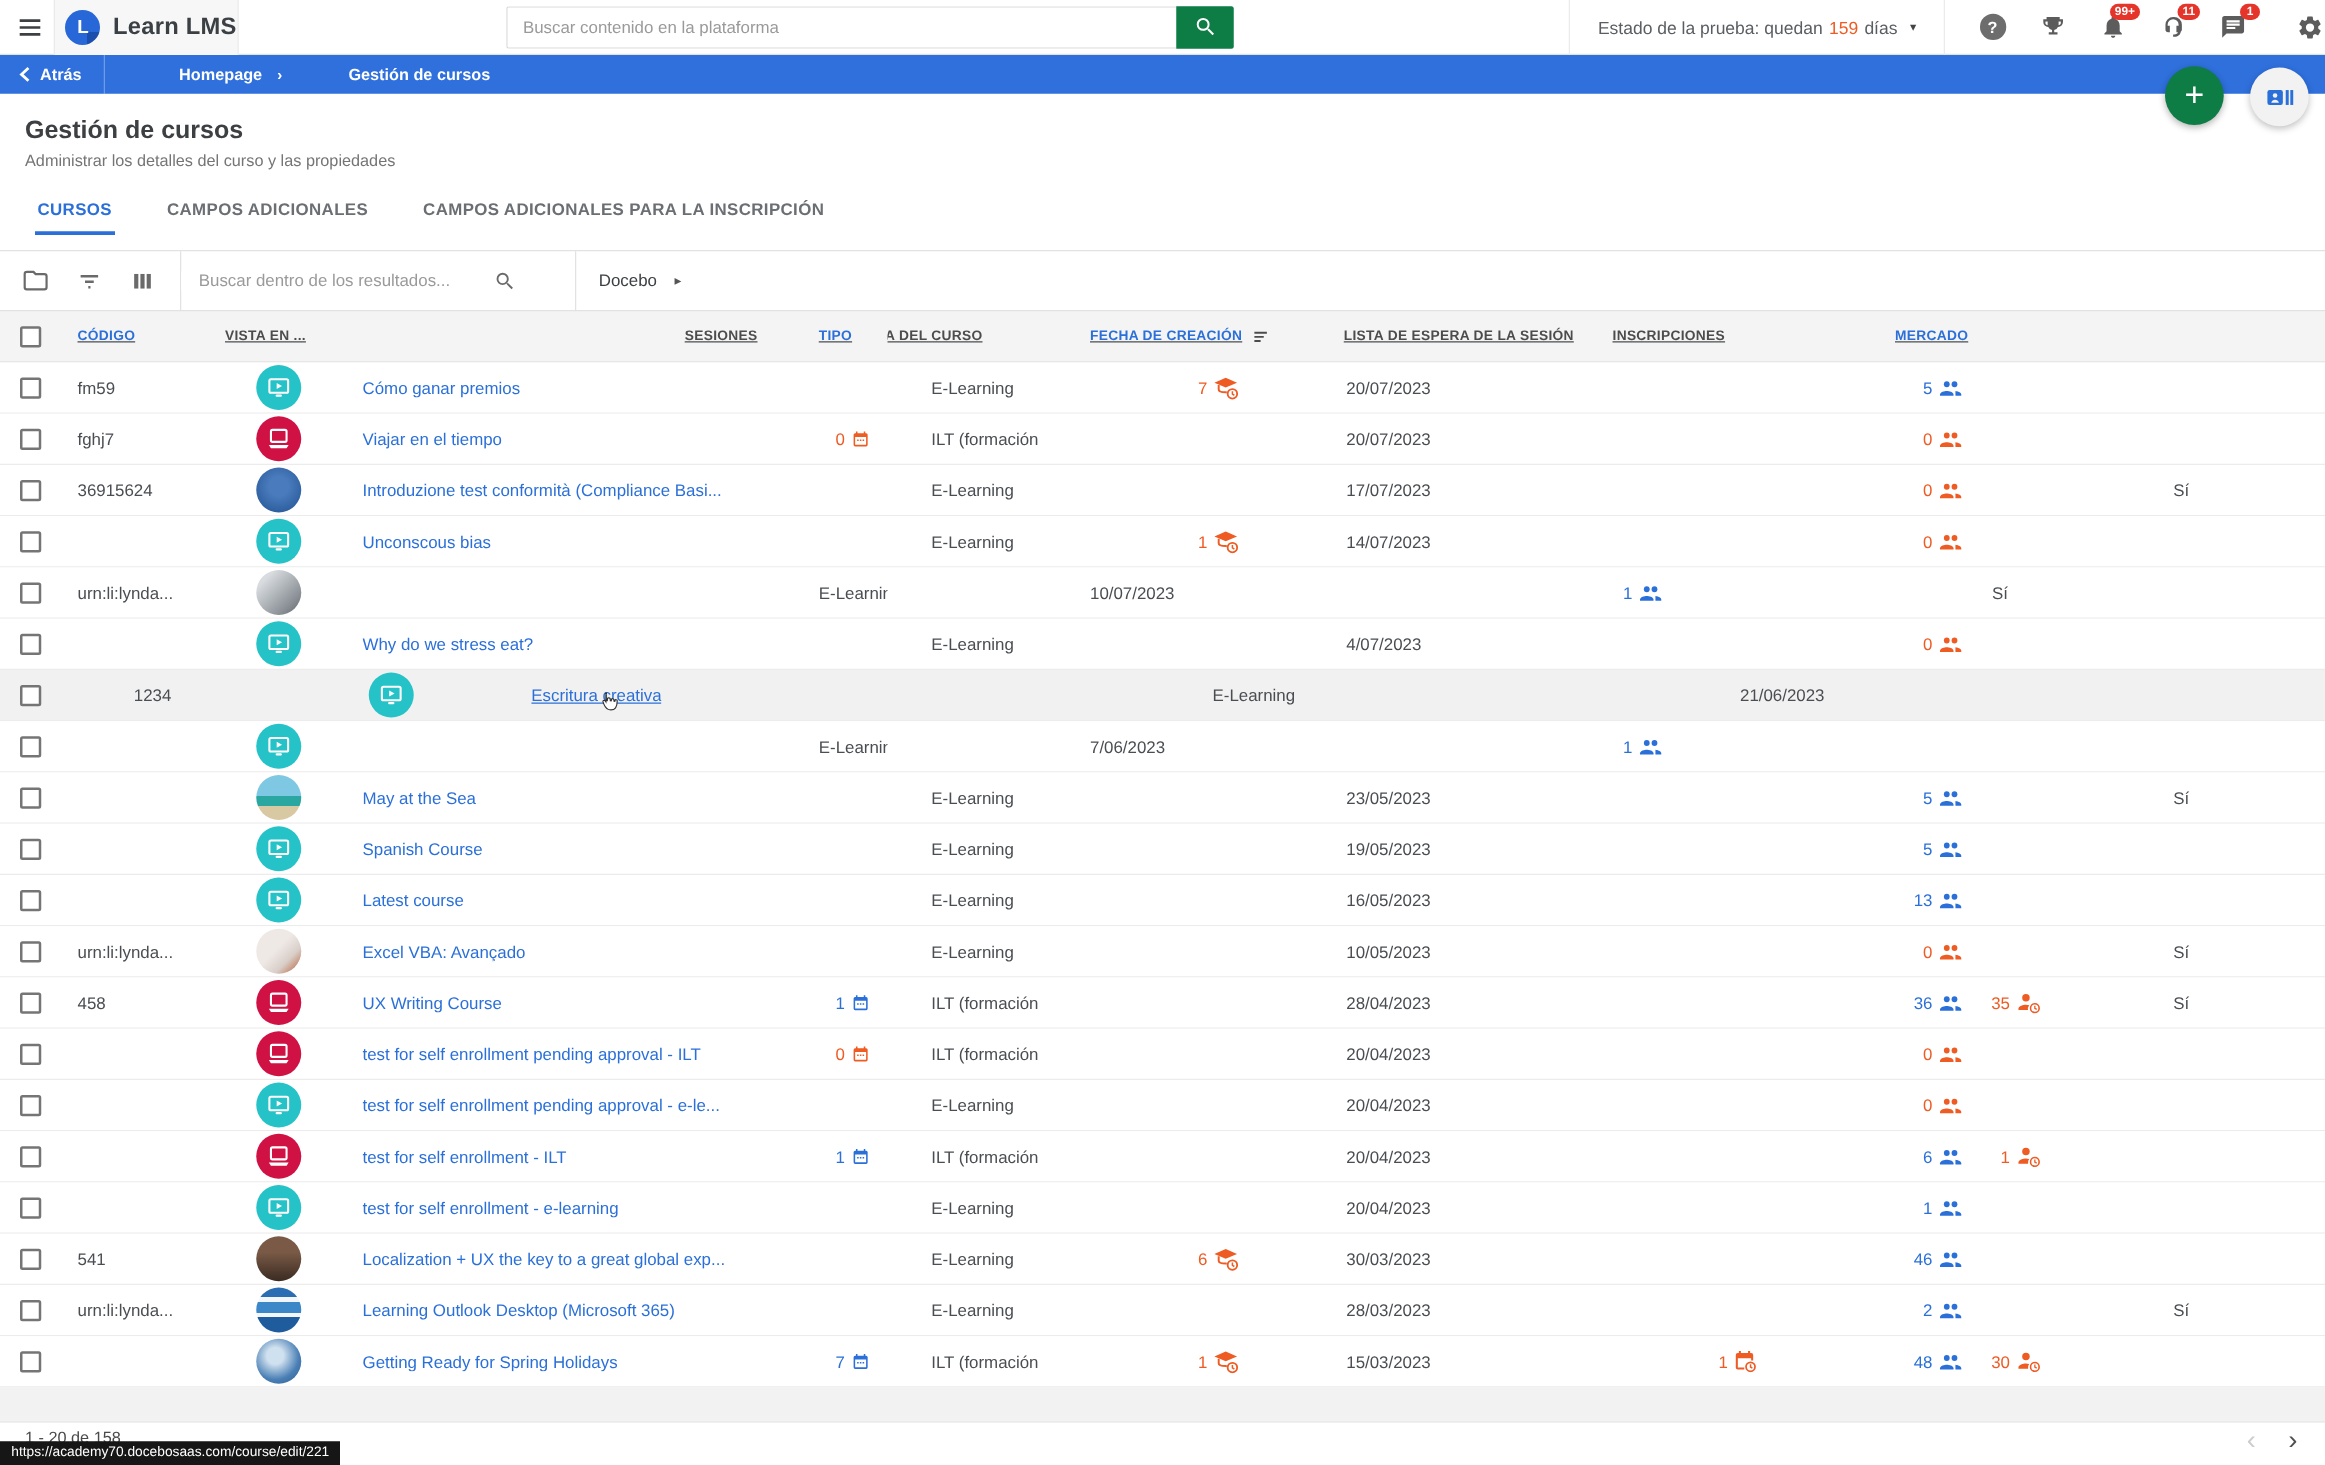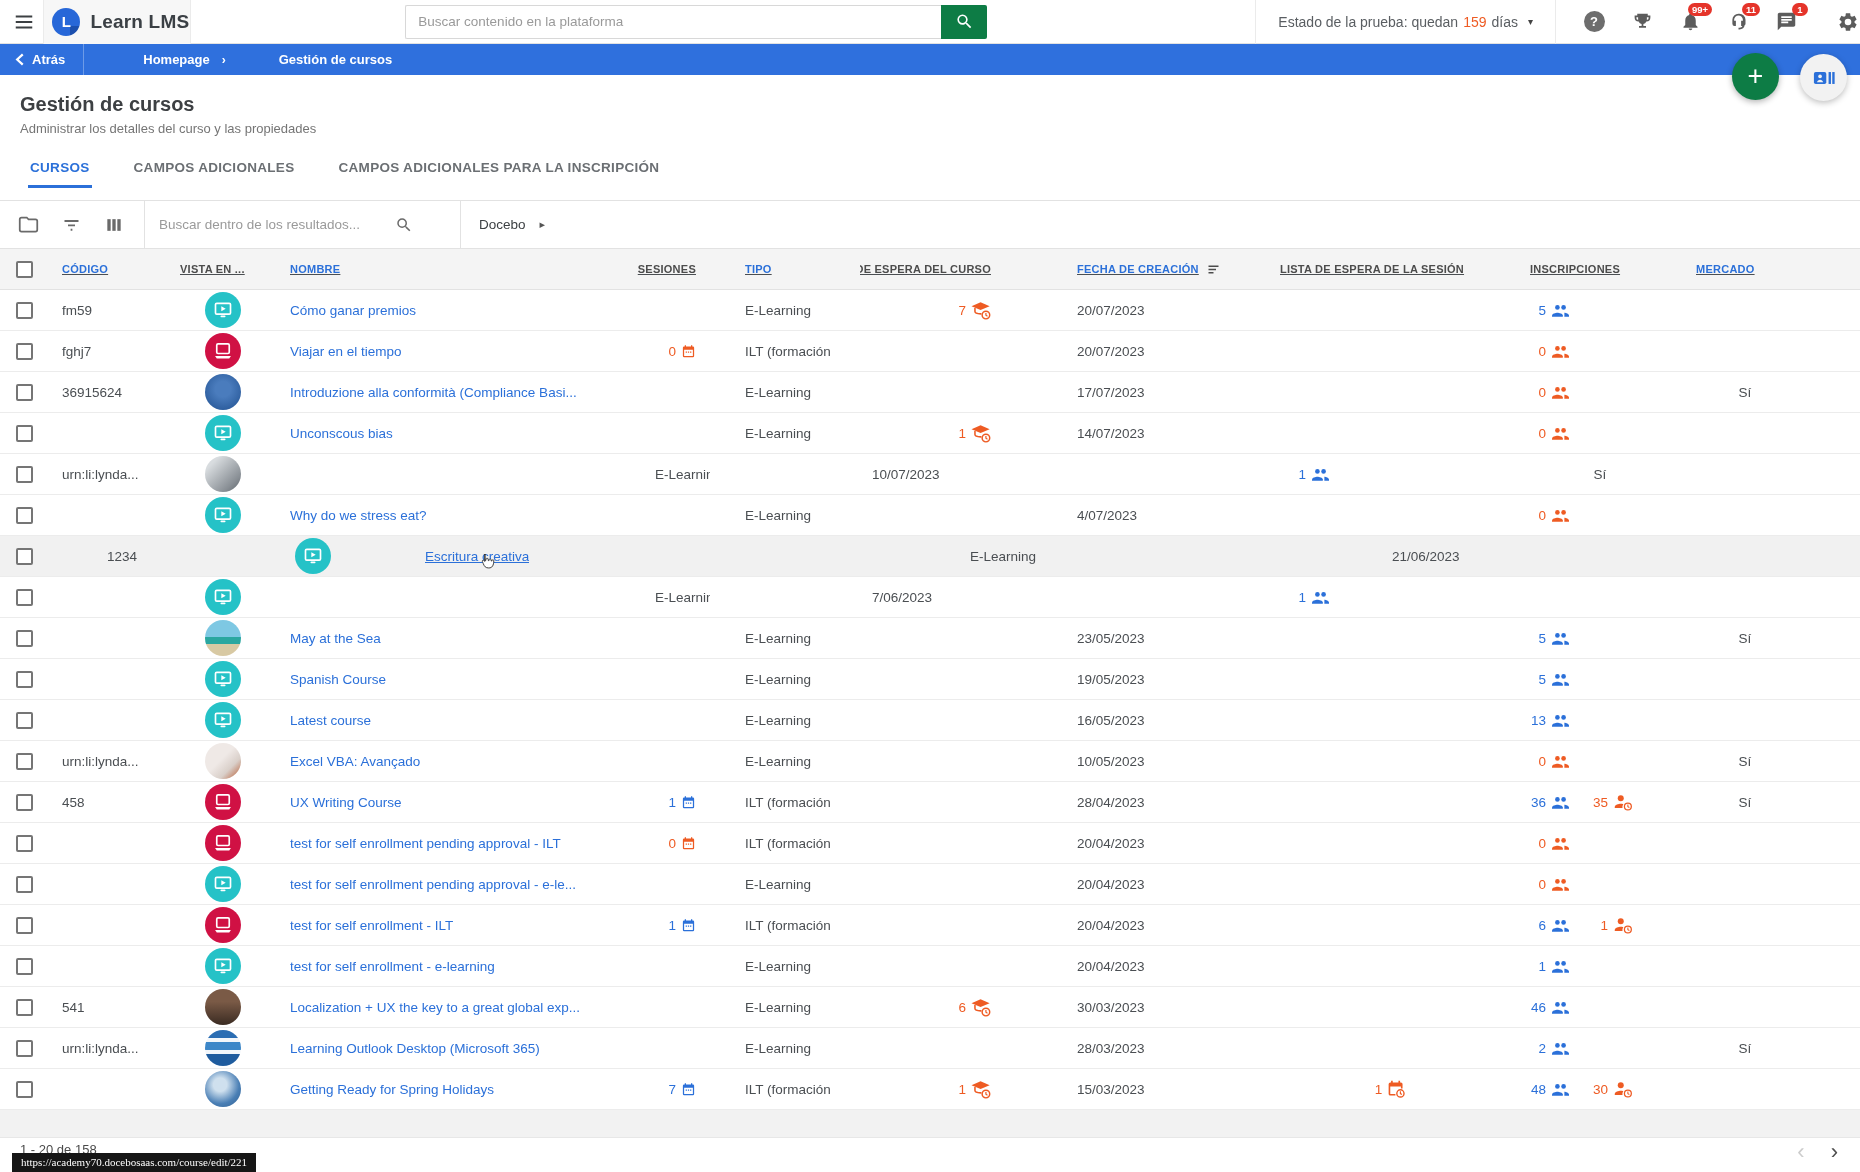--- a/index.html
+++ b/index.html
@@ -139,22 +139,22 @@
     cursor:pointer; letter-spacing:1px; }
 
   
   .post-strip { height:28px; background:#f2f2f2; border-bottom:1px solid #e7e7e7; }
   .pagefoot { position:relative; height:28px; }
   .range { position:absolute; left:20px; top:4px; font-size:13px; color:#4a4a4a; }
   .pager { position:absolute; right:22px; top:0; height:28px; display:flex; gap:26px; align-items:center; }
   .pg-btn { background:none; border:none; font-size:22px; line-height:1; cursor:pointer;
     font-family:"Liberation Sans", sans-serif; }
   .pg-prev { color:#cccccc; } .pg-next { color:#4f4f4f; }
-  .statusbar { position:absolute; left:12px; bottom:0; background:#161616; color:#fff;
-    font-size:11px; padding:3px 9px 4px; z-index:30; white-space:nowrap;font-family:Liberation Serif, serif; }
+  .statusbar { position:absolute; left:0; bottom:0; background:#161616; color:#fff;
+    font-size:11px; padding:3px 9px 4px; z-index:30; white-space:nowrap; }
 </style>
 </head>
 <body>
 
 <header class="topbar">
   <button class="hamburger">
     <svg width="22" height="22" viewBox="0 0 24 24">
         <path d="M3 6h18M3 12h18M3 18h18" stroke="currentColor" stroke-width="2.2" fill="none"></path>
       </svg>
   </button>
@@ -281,21 +281,20 @@
     </button>
   </div>
 
   <div class="grid" id="grid">
       <div class="grid-row thead">
         <div class="cell c-check">
           <span class="cb"></span>
         </div>
         <div class="cell th c-code sortable">CÓDIGO</div>
         <div class="cell th c-vista">VISTA EN ...</div>
-        <div class="cell th c-name sortable">NOMBRE</div>
         <div class="cell th c-ses">SESIONES</div>
         <div class="cell th c-tipo sortable">TIPO</div>
         <div class="cell th c-wlc">LISTA DE ESPERA DEL CURSO</div>
         <div class="cell th c-fecha sortable">FECHA DE CREACIÓN<span class="sort-ic">
             <svg width="15" height="15" viewBox="0 0 18 18">
               <path d="M3 5h12M3 9h9M3 13h6" stroke="currentColor" stroke-width="1.8" fill="none"></path>
             </svg>
           </span></div>
         <div class="cell th c-wls">LISTA DE ESPERA DE LA SESIÓN</div>
         <div class="cell th c-insc">INSCRIPCIONES</div>
@@ -401,21 +400,21 @@
       </div>
       <div class="grid-row">
         <div class="cell c-check">
           <span class="cb"></span>
         </div>
         <div class="cell c-code">36915624</div>
         <div class="cell c-vista">
           <span class="thumb t-compliance"></span>
         </div>
         <div class="cell c-name">
-          <a class="course-link">Introduzione alla conformità (Compliance Basi...</a>
+          <a class="course-link">Introduzione test conformità (Compliance Basi...</a>
         </div>
         <div class="cell c-ses"></div>
         <div class="cell c-tipo">E-Learning</div>
         <div class="cell c-wlc"></div>
         <div class="cell c-fecha">17/07/2023</div>
         <div class="cell c-wls"></div>
         <div class="cell c-insc">
           <span class="valgrp orange">
             <span class="num enr-num">0</span>
             <span style="display:flex">

